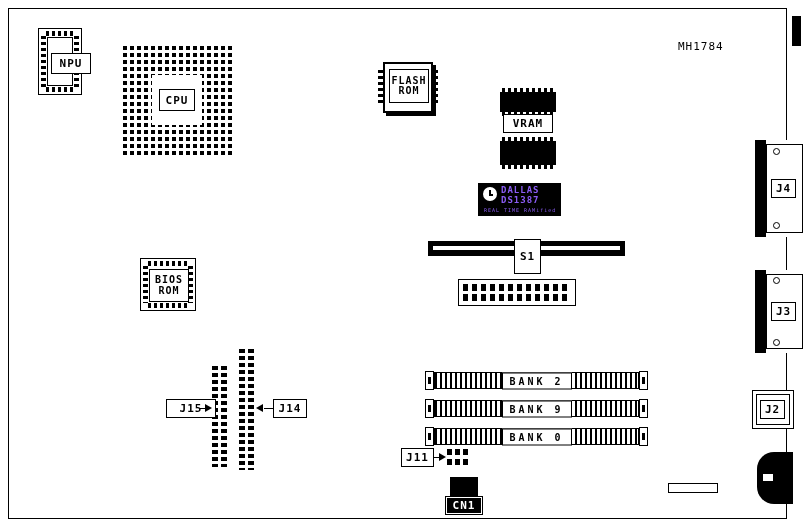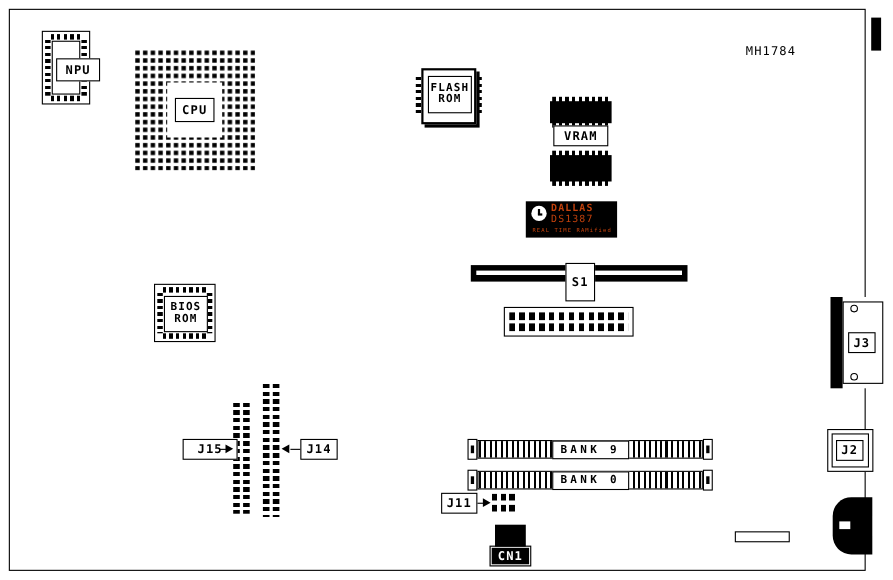--- a/index.html
+++ b/index.html
@@ -77,27 +77,27 @@
     <div class="blackbody" style="left:0;right:0;top:4px;bottom:4px"></div>
     <div class="hpins" style="left:2px;right:2px;bottom:0;height:5px"></div>
   </div>
   <div class="lbl" style="left:503px;top:114px;width:50px;height:19px">VRAM</div>
   <div class="abs" style="left:500px;top:137px;width:56px;height:32px">
     <div class="hpins" style="left:2px;right:2px;top:0;height:5px"></div>
     <div class="blackbody" style="left:0;right:0;top:4px;bottom:4px"></div>
     <div class="hpins" style="left:2px;right:2px;bottom:0;height:5px"></div>
   </div>
 
-  <div class="abs" style="left:478px;top:183px;width:83px;height:33px;background:#000;color:#c2410c">
+  <div class="abs" style="left:478px;top:183px;width:83px;height:33px;background:#000;color:#8b5cf6">
     <div class="abs" style="left:5px;top:4px;width:14px;height:14px;background:#fff;border-radius:50%">
       <div class="abs" style="left:6px;top:3px;width:2px;height:5px;background:#000"></div>
       <div class="abs" style="left:6px;top:7px;width:4px;height:2px;background:#000"></div>
     </div>
     <div class="abs" style="left:23px;top:2px;font-weight:bold;font-size:9px;letter-spacing:1px">DALLAS</div>
-    <div class="abs" style="left:23px;top:12px;font-weight:normal;font-size:9px;letter-spacing:1px">DS1387</div>
+    <div class="abs" style="left:23px;top:12px;font-weight:bold;font-size:9px;letter-spacing:1px">DS1387</div>
     <div class="abs" style="left:6px;top:24px;font-size:5px;letter-spacing:1px">REAL TIME RAMified</div>
   </div>
 
   <div class="abs" style="left:428px;top:241px;width:197px;height:15px;background:#000">
     <div class="abs" style="left:5px;right:5px;top:5px;height:4px;background:#fff"></div>
   </div>
   <div class="lbl" style="left:514px;top:239px;width:27px;height:35px">S1</div>
 
   <div class="abs" style="left:458px;top:279px;width:118px;height:27px;border:1px solid #000;background:#fff">
     <div class="hpins2" style="left:4px;right:4px;top:4px;height:7px"></div>
@@ -125,20 +125,28 @@
   </div>
 
   <div class="lbl" style="left:166px;top:399px;width:50px;height:19px">J15</div>
   <div class="aline" style="left:200px;top:408px;width:8px"></div>
   <div class="triR" style="left:205px;top:404px"></div>
 
   <div class="lbl" style="left:273px;top:399px;width:34px;height:19px">J14</div>
   <div class="aline" style="left:264px;top:408px;width:9px"></div>
   <div class="triL" style="left:256px;top:404px"></div>
 
+  <div class="bank" style="top:370px">
+    <div class="cap" style="left:0"></div>
+    <div class="hatch"></div>
+    <div class="lbl blbl">
+      <span>BANK 2</span>
+    </div>
+    <div class="cap" style="right:0"></div>
+  </div>
   <div class="bank" style="top:398px">
     <div class="cap" style="left:0"></div>
     <div class="hatch"></div>
     <div class="lbl blbl">
       <span>BANK 9</span>
     </div>
     <div class="cap" style="right:0"></div>
   </div>
   <div class="bank" style="top:426px">
     <div class="cap" style="left:0"></div>
@@ -160,20 +168,27 @@
   <div class="blackbody" style="left:450px;top:477px;width:28px;height:26px"></div>
   <div class="lbl" style="left:446px;top:497px;width:36px;height:17px;background:#000;color:#fff;border:1px solid #fff;outline:1px solid #000">
     <span>CN1</span>
   </div>
 
   <div class="abs" style="left:668px;top:483px;width:50px;height:10px;border:1px solid #000;background:#fff"></div>
 
   <div class="blackbody" style="left:792px;top:16px;width:9px;height:30px"></div>
 
 
+  <div class="abs" style="left:755px;top:140px;width:49px;height:97px;background:#fff">
+    <div class="blackbody" style="left:0;top:0;width:11px;height:100%"></div>
+    <div class="abs" style="left:11px;top:4px;right:1px;bottom:4px;border:1px solid #000"></div>
+    <div class="hole" style="left:18px;top:8px"></div>
+    <div class="hole" style="left:18px;bottom:8px"></div>
+    <div class="lbl" style="left:16px;top:39px;width:25px;height:19px">J4</div>
+  </div>
 
   <div class="abs" style="left:755px;top:270px;width:49px;height:83px;background:#fff">
     <div class="blackbody" style="left:0;top:0;width:11px;height:100%"></div>
     <div class="abs" style="left:11px;top:4px;right:1px;bottom:4px;border:1px solid #000"></div>
     <div class="hole" style="left:18px;top:7px"></div>
     <div class="hole" style="left:18px;bottom:7px"></div>
     <div class="lbl" style="left:16px;top:32px;width:25px;height:19px">J3</div>
   </div>
 
   <div class="abs" style="left:752px;top:390px;width:42px;height:39px;background:#fff;border:1px solid #000">

